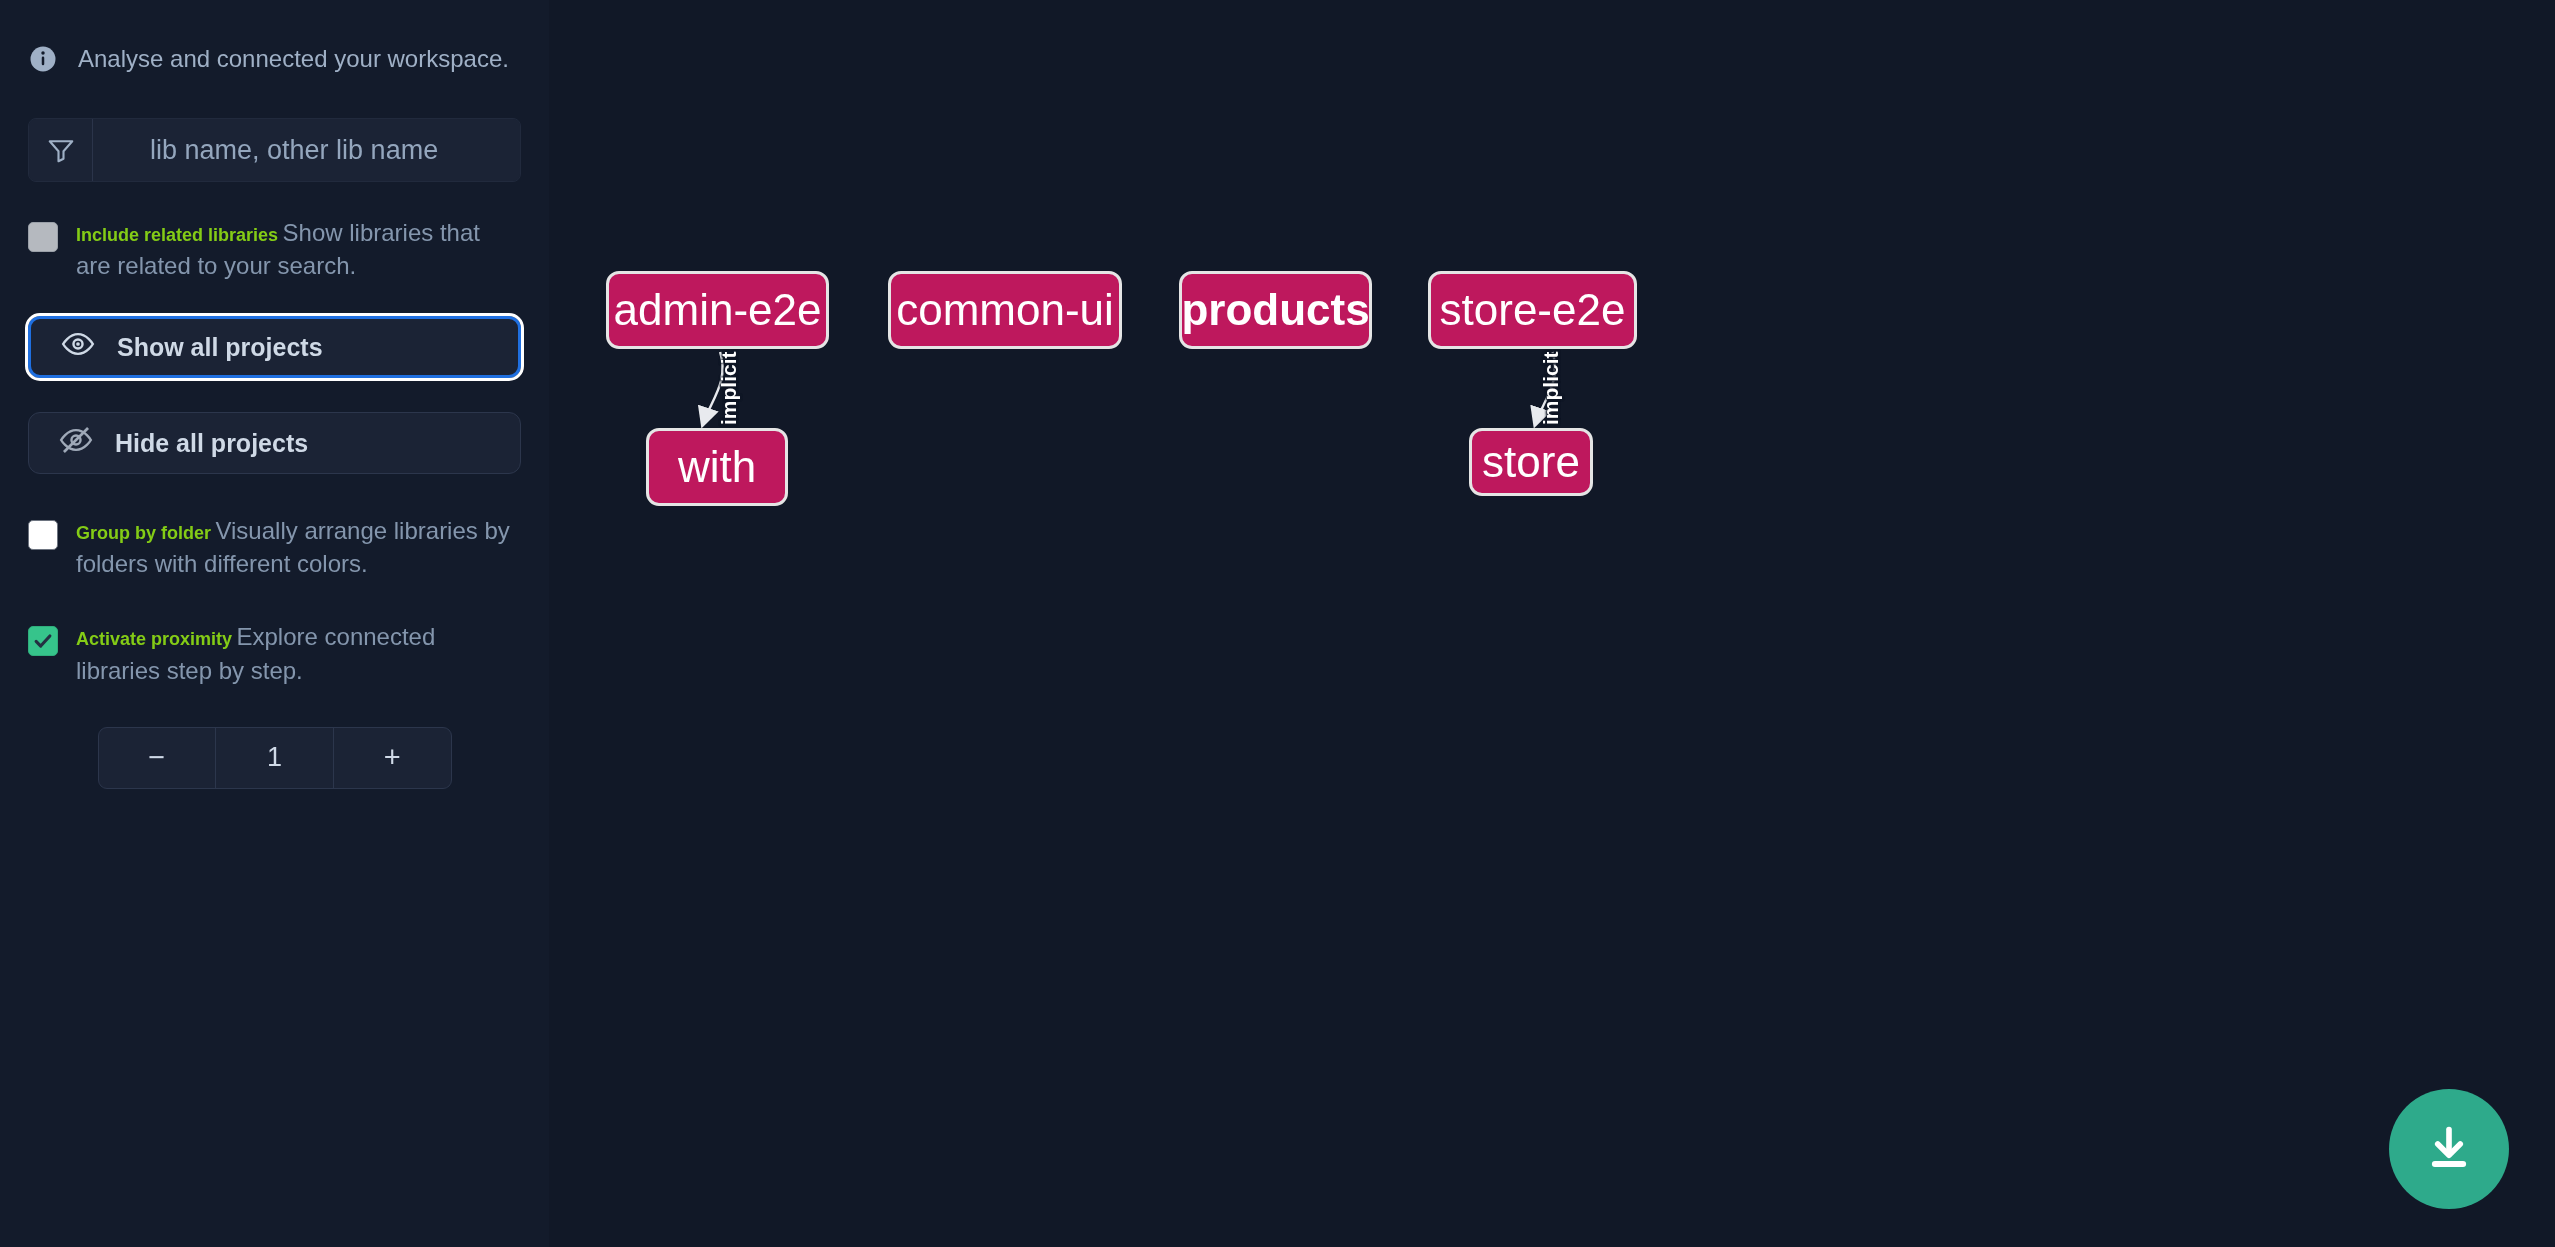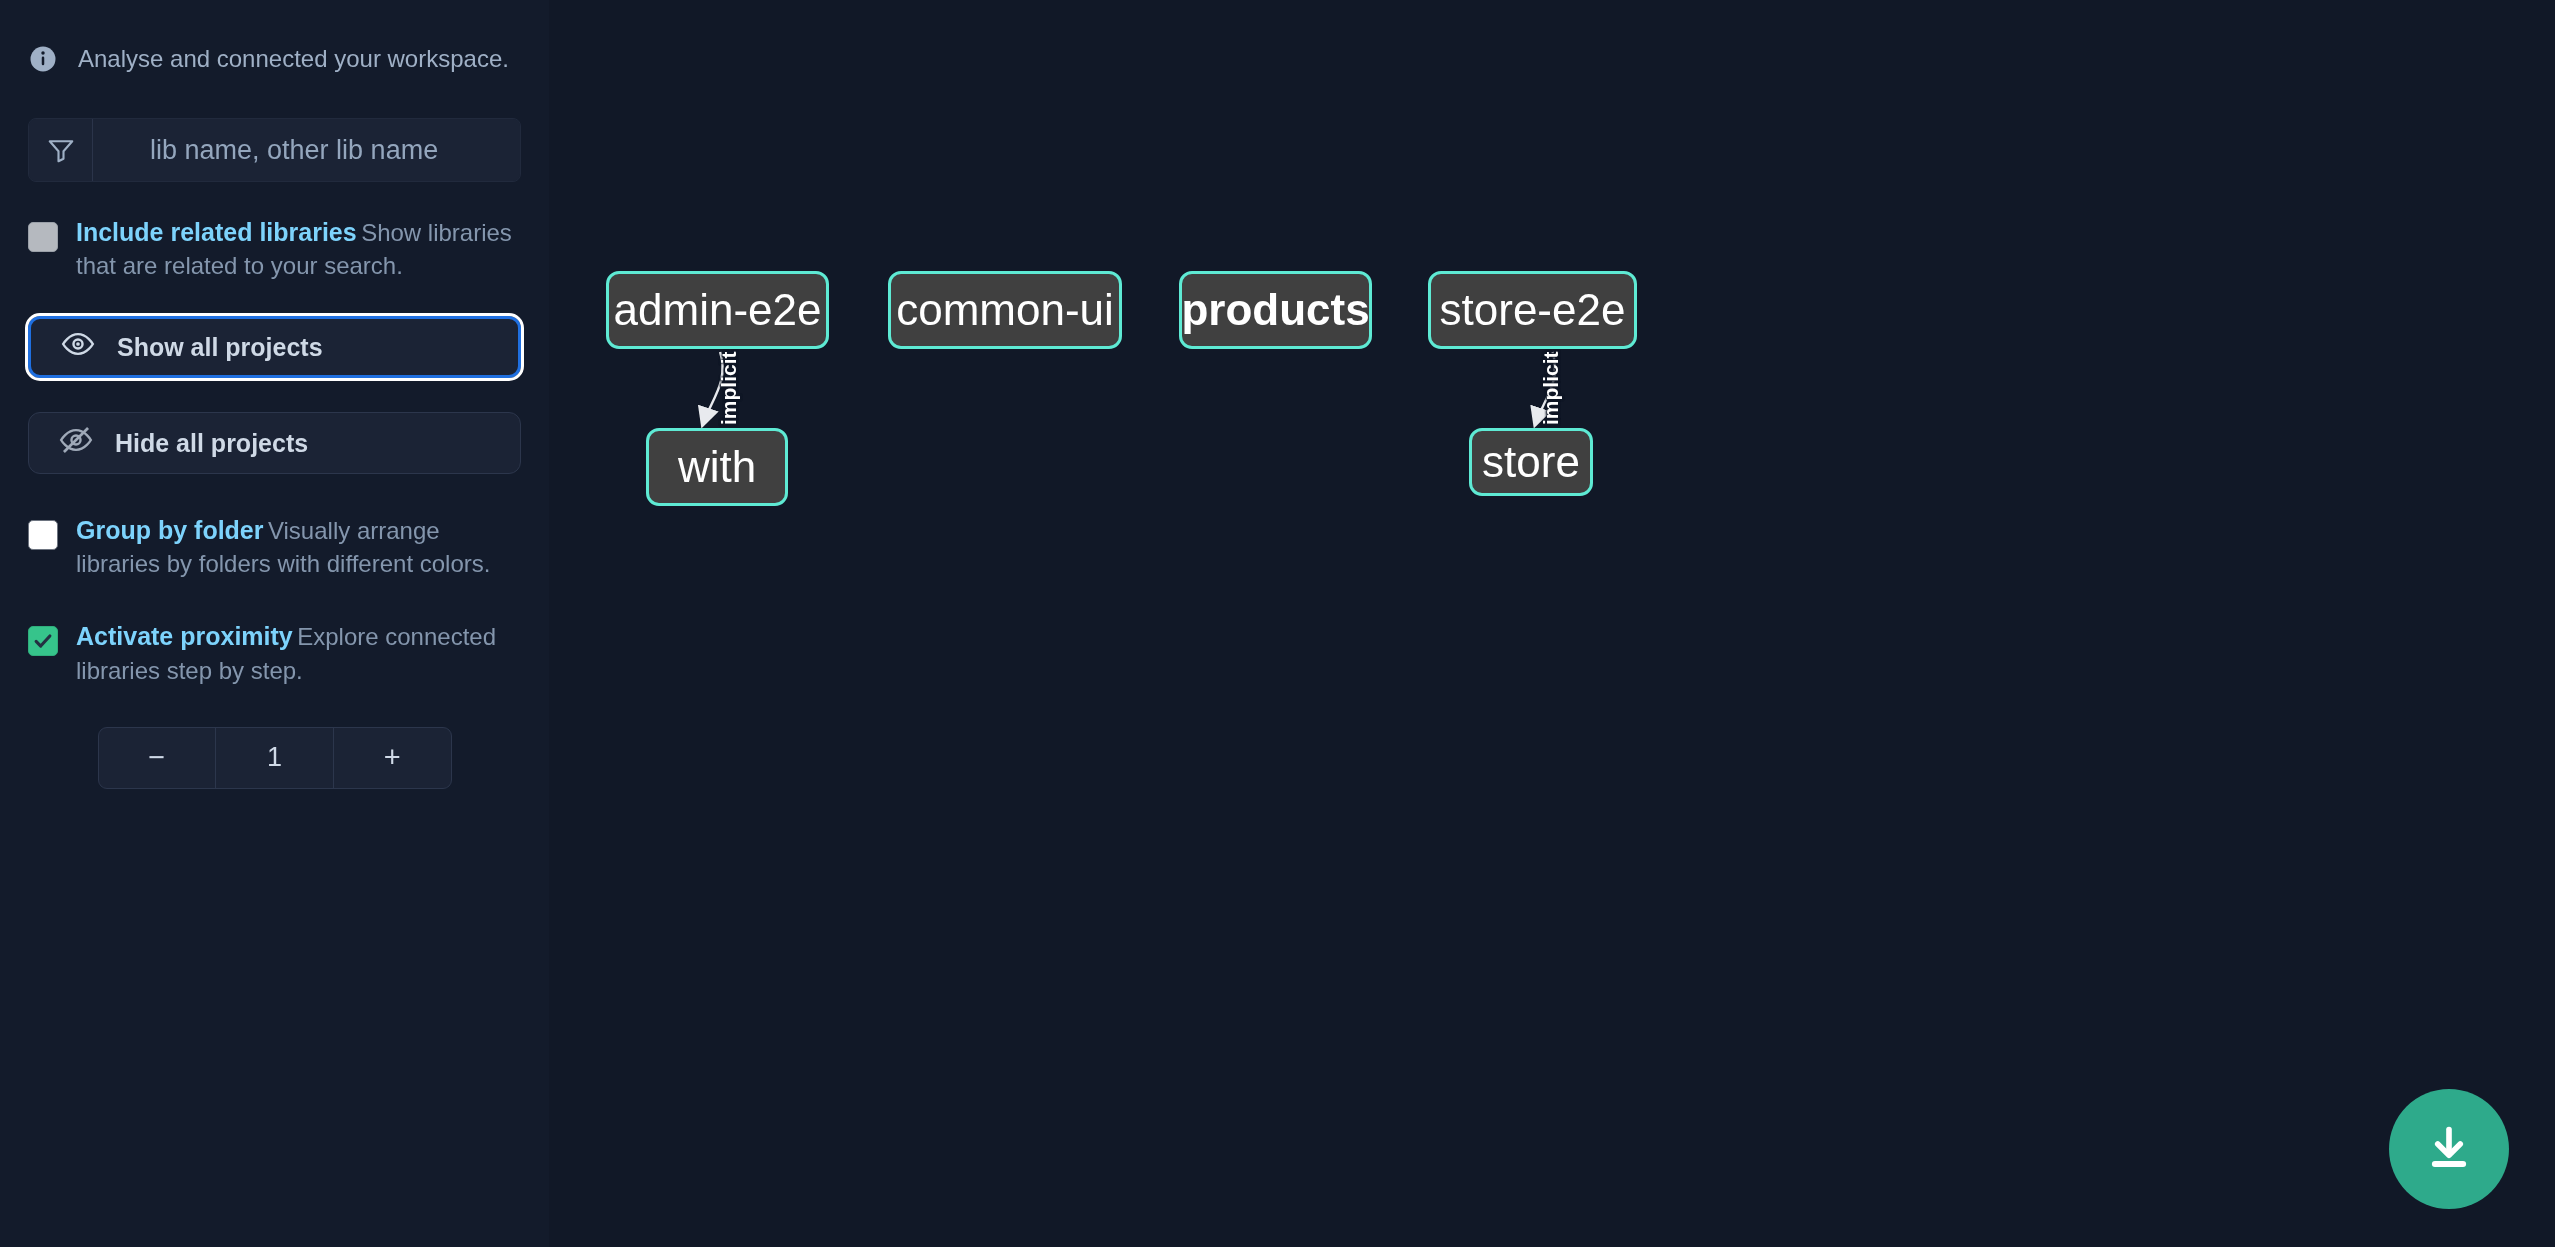--- a/index.html
+++ b/index.html
@@ -77,21 +77,21 @@
   .cb {
     width: 30px; height: 30px; flex: 0 0 30px; margin-top: 6px;
     border-radius: 5px;
     display: flex; align-items: center; justify-content: center;
   }
   .cb-grey { background: #b5b9bf; border: 1px solid #9aa0a8; }
   .cb-white { background: #ffffff; border: 1px solid #6d7480; }
   .cb-green { background: #36c48b; border: 1px solid #2fae7c; }
   .cb-green svg { width: 22px; height: 22px; }
   .opt-texts { flex: 1; }
-  .opt-title { color: #7dd3fc; font-size: 25px; font-weight: bold; line-height: 1.25; }
+  .opt-title { color: #84cc16; font-size: 18px; font-weight: bold; line-height: 1.25; }
   .opt-desc { color: #8496ad; font-size: 24px; line-height: 1.38; margin-top: 3px; }
 
   .big-btn {
     margin-top: 34px;
     height: 62px; width: 100%;
     display: flex; align-items: center; gap: 22px;
     padding-left: 30px;
     background: #1b2335;
     border: 1px solid #2c364c;
     border-radius: 12px;
@@ -141,22 +141,22 @@
   #canvas {
     position: relative;
     flex: 1;
     height: 1247px;
     background: #111827;
     overflow: hidden;
   }
   .node {
     position: absolute;
     display: flex; align-items: center; justify-content: center;
-    background: #404040;
-    border: 3px solid #5eead4;
+    background: #be185d;
+    border: 3px solid #e5e5e5;
     border-radius: 13px;
     color: #ffffff;
     font-size: 44px;
     white-space: nowrap;
     cursor: pointer;
   }
   #graph-svg { position: absolute; left: 0; top: 0; width: 100%; height: 100%; pointer-events: none; }
   .edge-label {
     position: absolute;
     color: #ffffff;

